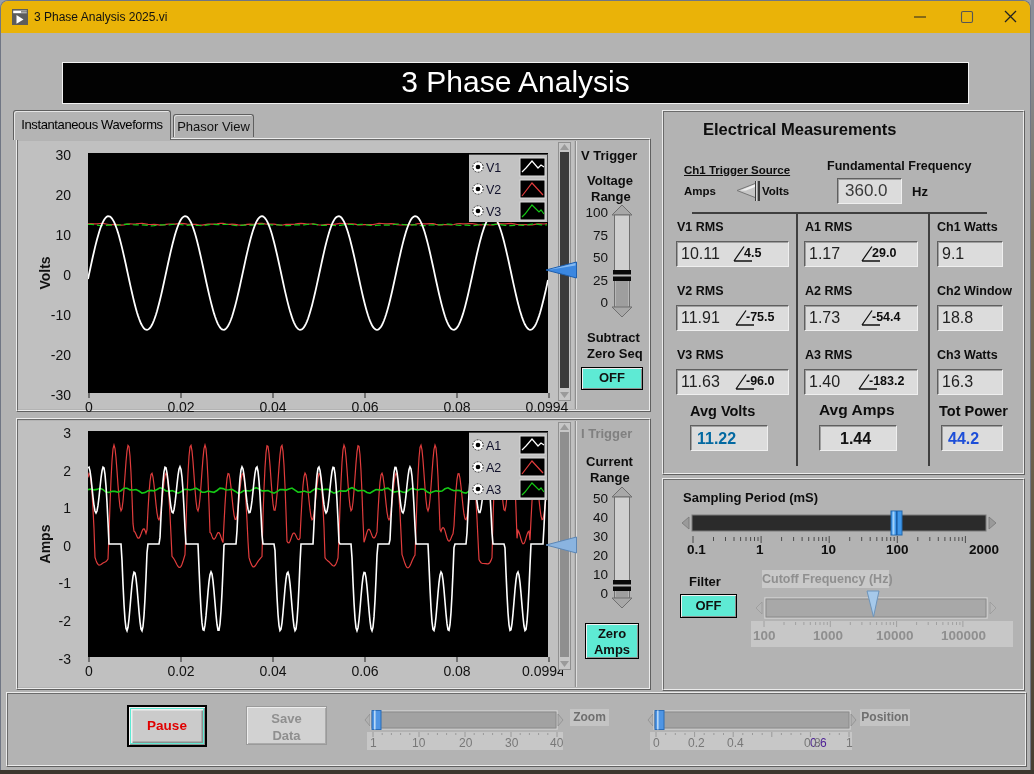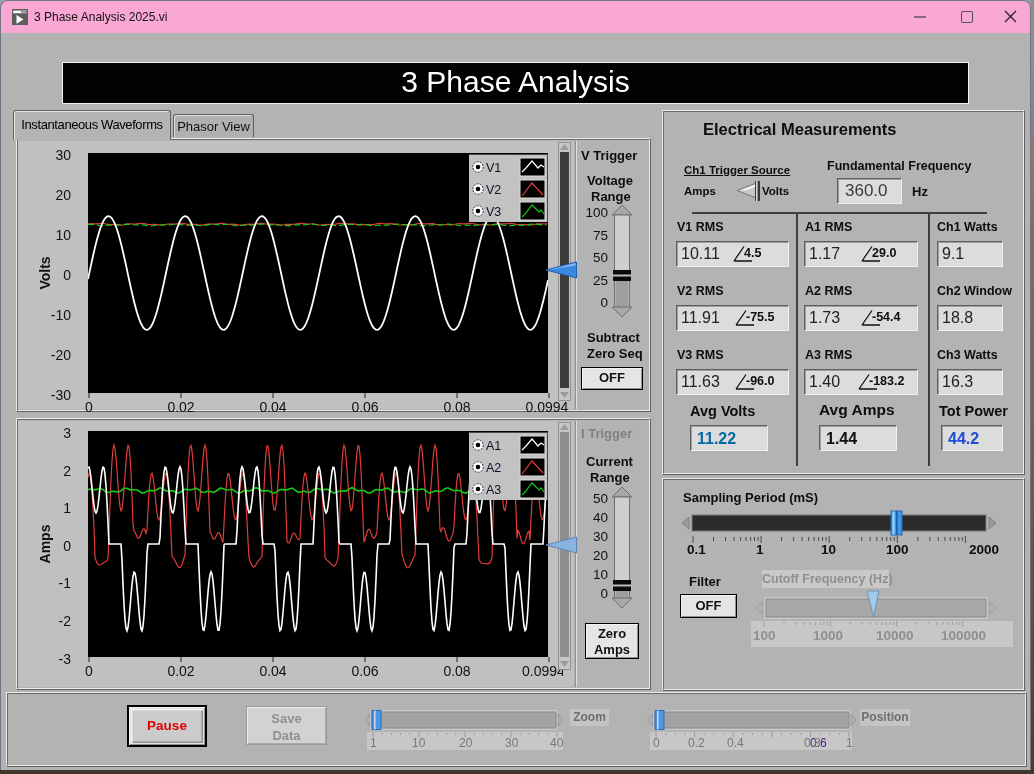--- a/index.html
+++ b/index.html
@@ -5,34 +5,34 @@
   * { margin:0; padding:0; box-sizing:border-box; }
   html,body { width:1034px; height:774px; overflow:hidden; }
   body { font-family:"Liberation Sans", sans-serif; background:#9aa0ab; position:relative; }
   .abs { position:absolute; }
   #win { position:absolute; left:0; top:0; width:1031px; height:770px;
          background:#b3b3b3; border-radius:8px 8px 0 0; overflow:hidden;
          border:1px solid #707684; border-bottom:none;}
   #desk-r { position:absolute; right:0; top:0; width:3px; height:774px;
             background:linear-gradient(#8a8f9a 0%,#8a8f9a 6%,#7a6f5c 30%,#6b5f4c 60%,#473f33 100%); }
   #desk-b { position:absolute; left:0; bottom:0; width:1034px; height:4px; background:#3d372e; }
-  #titlebar { position:absolute; left:0; top:0; width:1030px; height:32px; background:#f9a8d4; }
+  #titlebar { position:absolute; left:0; top:0; width:1030px; height:32px; background:#eab308; }
   #menubar { position:absolute; left:0; top:32px; width:1030px; height:22px; background:#f0efee;
              border-bottom:1px solid #d8d8d8; }
   .menuitem { position:absolute; top:4px; font-size:13px; color:#1a1a1a; }
   #apptitle { position:absolute; left:33px; top:9px; font-size:12px; color:#111; }
   .winbtn { position:absolute; top:0; width:46px; height:32px; color:#222; text-align:center; }
   .panel { position:absolute; background:#b3b3b3; border:1px solid; border-color:#ececec #606060 #606060 #ececec; }
   .panel::before { content:""; position:absolute; left:0; top:0; right:0; bottom:0; border:1px solid; border-color:#6a6a6a #ececec #ececec #6a6a6a; }
   .sunkbox { position:absolute; background:#dcdcdc; border-top:1px solid #5f5f5f; border-left:1px solid #5f5f5f;
              border-right:1px solid #efefef; border-bottom:1px solid #efefef;
              box-shadow:inset 1px 1px 0 #9f9f9f; }
   .blk { font-weight:bold; color:#0d0d0d; }
   .bigval { font-size:16px; color:#222; line-height:17px; }
-  .btn { position:absolute; background:#e5e5e5; border:1.5px solid #000;
+  .btn { position:absolute; background:#5eead4; border:1.5px solid #000;
          box-shadow:inset 1px 1px 0 #f2f2f2, inset -1px -1px 0 #8f8f8f;
          text-align:center; font-weight:bold; color:#111; }
   .lbl { position:absolute; font-weight:bold; color:#0d0d0d; font-size:12.5px; white-space:nowrap; }
   .axis { position:absolute; font-size:14px; color:#111; font-family:"Liberation Sans",sans-serif; }
 </style>
 </head>
 <body>
 <div id="desk-r"></div>
 <div id="desk-b"></div>
 <div id="win">
@@ -330,21 +330,21 @@
   <div class="lbl" style="left:936px;top:347px;">Ch3 Watts</div>
   <div class="sunkbox" style="left:936px;top:368px;width:66px;height:26px;">
       <div class="bigval" style="padding:3px 0 0 4px;">16.3</div>
     </div>
 
   <div class="lbl" style="left:689px;top:402px;font-size:14.5px;">Avg Volts</div>
   <div class="sunkbox" style="left:689px;top:424px;width:78px;height:26px;">
       <div style="font-size:16px;font-weight:bold;color:#0369a1;padding:4px 0 0 6px;">11.22</div>
     </div>
   <div class="lbl" style="left:818px;top:400px;font-size:15.5px;">Avg Amps</div>
-  <div class="sunkbox" style="left:818px;top:424px;width:78px;height:26px;">
+  <div class="sunkbox" style="left:818px;top:424px;width:78px;height:26px;padding-left:14px;">
       <div style="font-size:16px;font-weight:bold;color:#111;padding:4px 0 0 6px;">1.44</div>
     </div>
   <div class="lbl" style="left:938px;top:402px;font-size:14.5px;">Tot Power</div>
   <div class="sunkbox" style="left:940px;top:424px;width:62px;height:26px;">
       <div style="font-size:16px;font-weight:bold;color:#1d4ed8;padding:4px 0 0 6px;">44.2</div>
     </div>
 
   <div class="panel" style="left:661px;top:477px;width:363px;height:213px;"></div>
   <div class="lbl" style="left:682px;top:489px;font-size:13px;">Sampling Period (mS)</div>
   <svg class="abs" style="left:678px;top:508px;" width="320" height="50">

